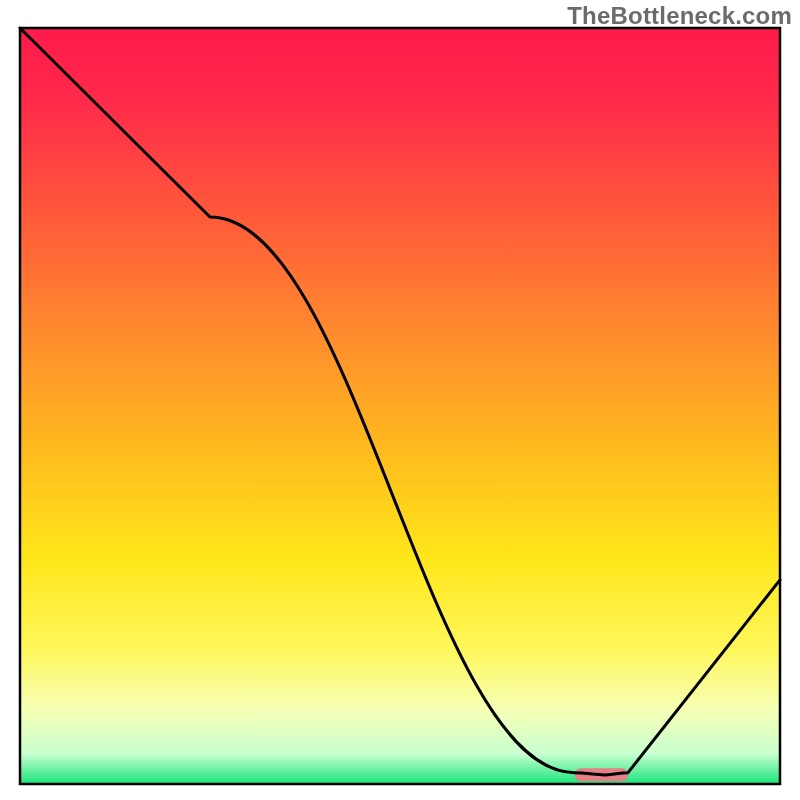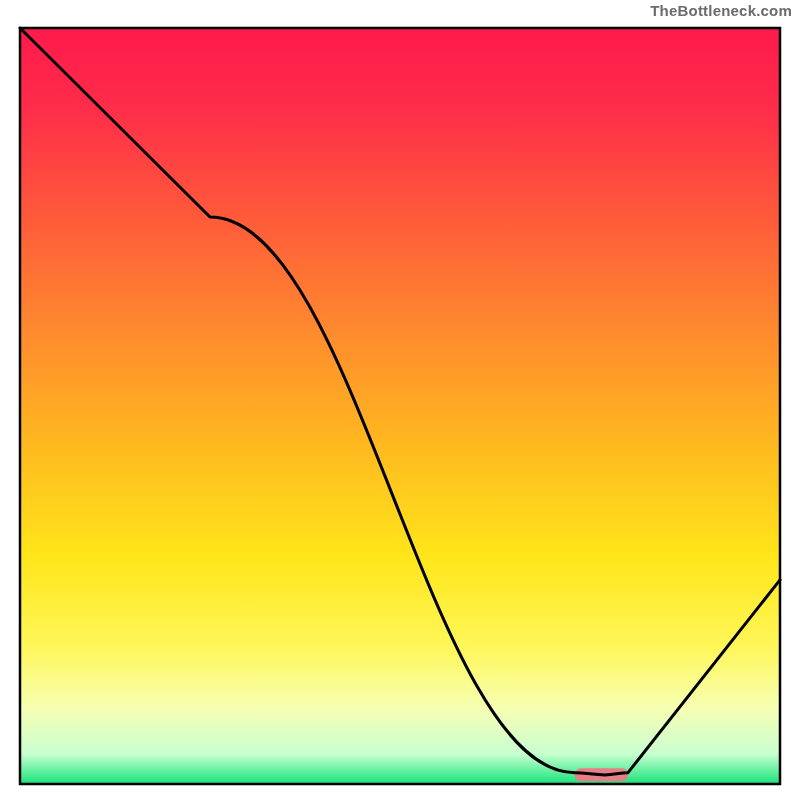--- a/index.html
+++ b/index.html
@@ -13,21 +13,21 @@
   }
   .container {
     position: relative;
     width: 800px;
     height: 800px;
   }
   .watermark {
     position: absolute;
     top: 2px;
     right: 8px;
-    font-size: 15px;
+    font-size: 24px;
     font-weight: 600;
     color: #6b6b6b;
     letter-spacing: 0.2px;
     z-index: 10;
   }
   svg.plot {
     position: absolute;
     left: 0;
     top: 0;
   }

